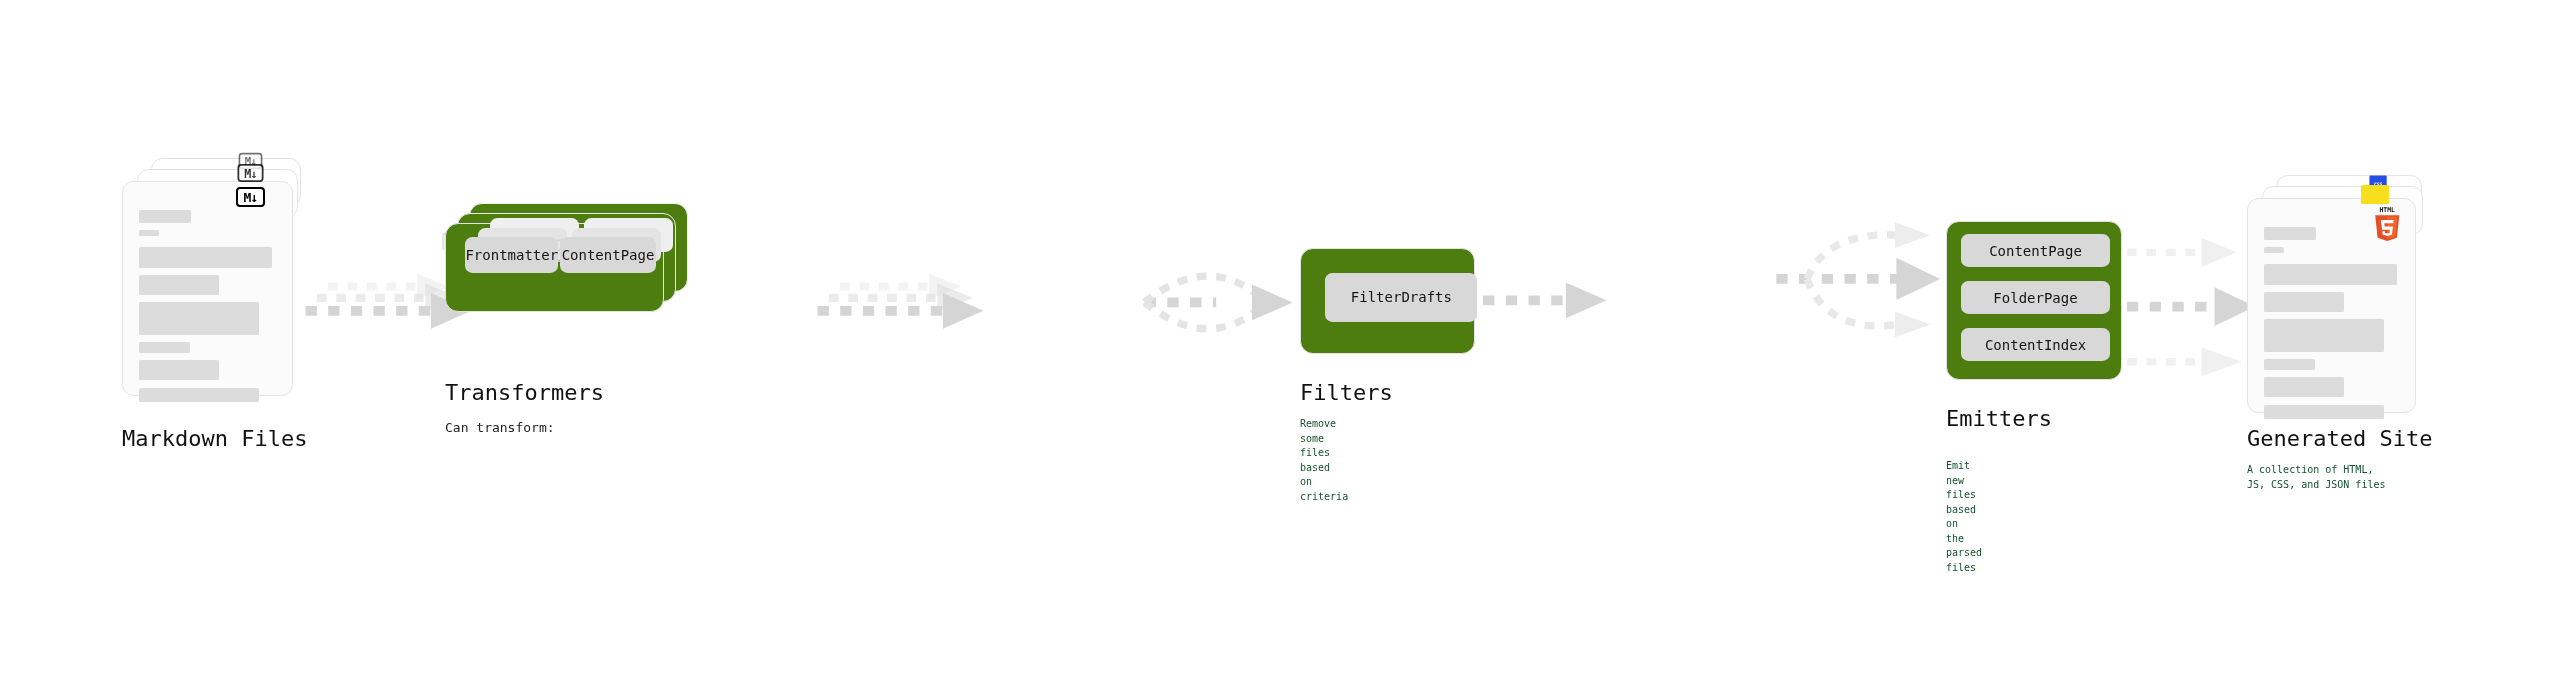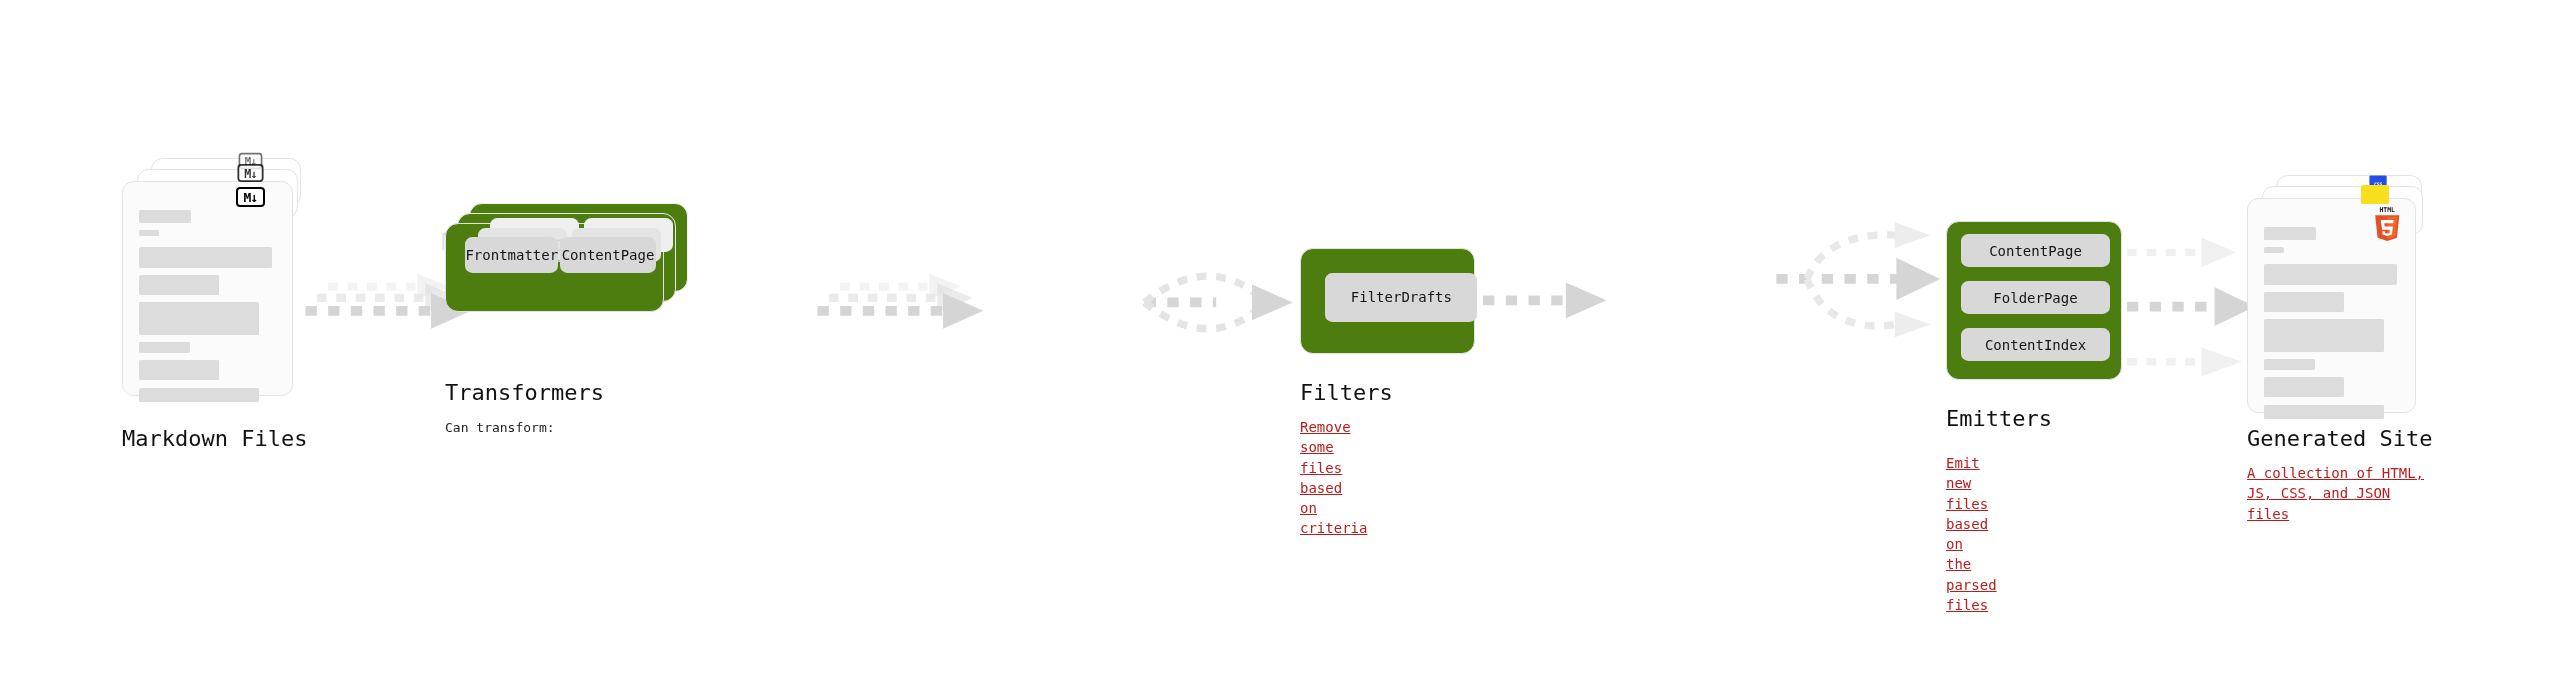--- a/index.html
+++ b/index.html
@@ -57,23 +57,22 @@
     box-sizing:border-box;
   }
   .html5-badge{width:32.5px;height:37px;}
 
   
   .title{
     font-size:22px;color:#111;letter-spacing:0px;white-space:nowrap;
     font-family:"DejaVu Sans Mono","Liberation Mono",monospace;
   }
   .caption{
-    font-size:14px;color:#b91c1c;line-height:1.45;white-space:pre-line;
-    font-family:"DejaVu Sans Mono","Liberation Mono",monospace;
-    text-decoration:underline;
+    font-size:10px;color:#14532d;line-height:1.45;white-space:pre-line;
+    font-family:"DejaVu Sans Mono","Liberation Mono",monospace;
   }
   .caption-list{font-size:13px;color:#222;line-height:1.5;}
   .caption-list ul{margin:0;padding-left:16.3px;list-style:none;}
   .caption-list li:before{content:"\2022";margin-right:6.5px;}
 
   
   .groupbox{
     position:absolute;
     border:1.6px solid #e2e2e2;
     border-radius:13px;
@@ -251,21 +250,21 @@
           <span>ContentPage</span>
         </div>
       <div class="chip" style="left:14px;top:59px;width:149px;height:33px;">
           <span>FolderPage</span>
         </div>
       <div class="chip" style="left:14px;top:106px;width:149px;height:33px;">
           <span>ContentIndex</span>
         </div>
     </div>
     <div class="title" style="position:absolute;left:0px;top:185px;">Emitters</div>
-    <div class="caption" style="position:absolute;left:0px;top:232px;">Emit new files based on
+    <div class="caption" style="position:absolute;left:0px;top:238px;">Emit new files based on
 the parsed files</div>
   </div>
 
   <svg style="left:2127px;top:232px;" width="154" height="146" viewBox="0 0 190 180">
     <g opacity="0.42">
       <line x1="0" y1="25" x2="96" y2="25" stroke="#dcdcdc" stroke-width="9" stroke-dasharray="12 12"></line>
       <polygon points="92,7 135,25 92,43" fill="#dcdcdc"></polygon>
     </g>
     <g>
       <line x1="0" y1="92" x2="112" y2="92" stroke="#d5d5d5" stroke-width="12" stroke-dasharray="14 14"></line>

